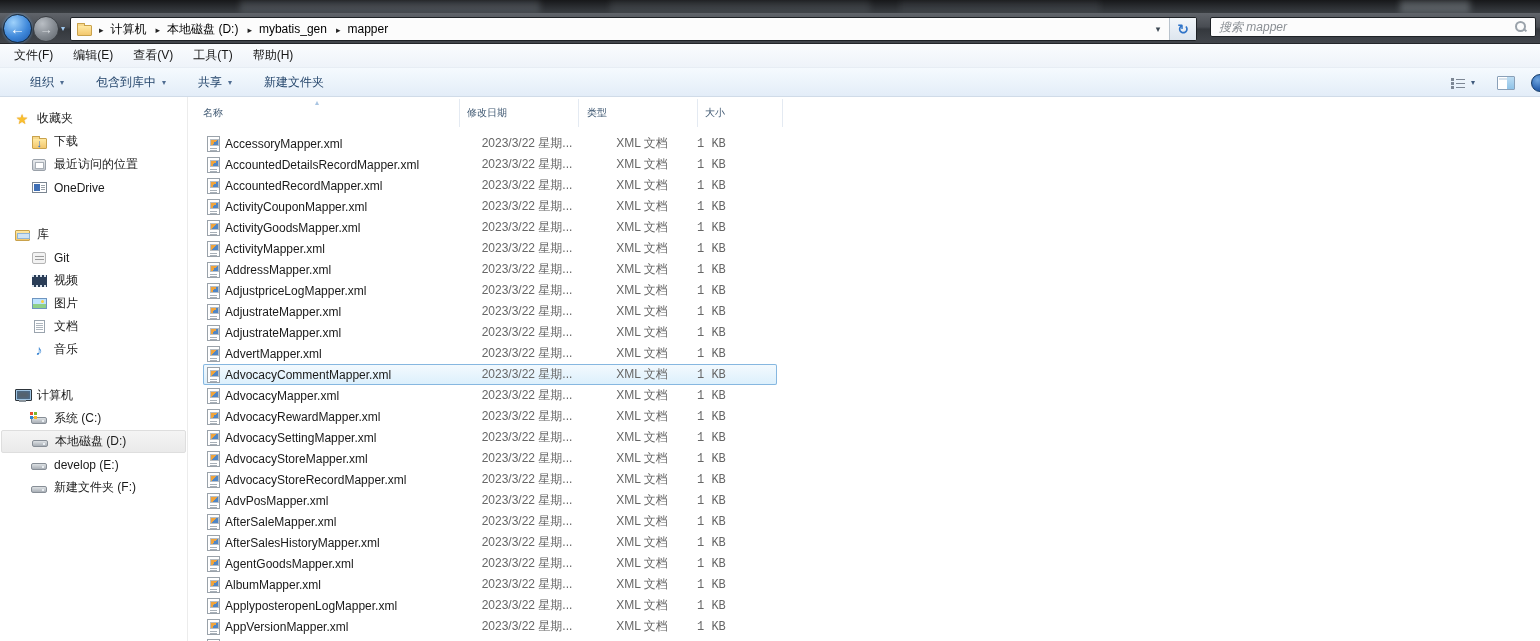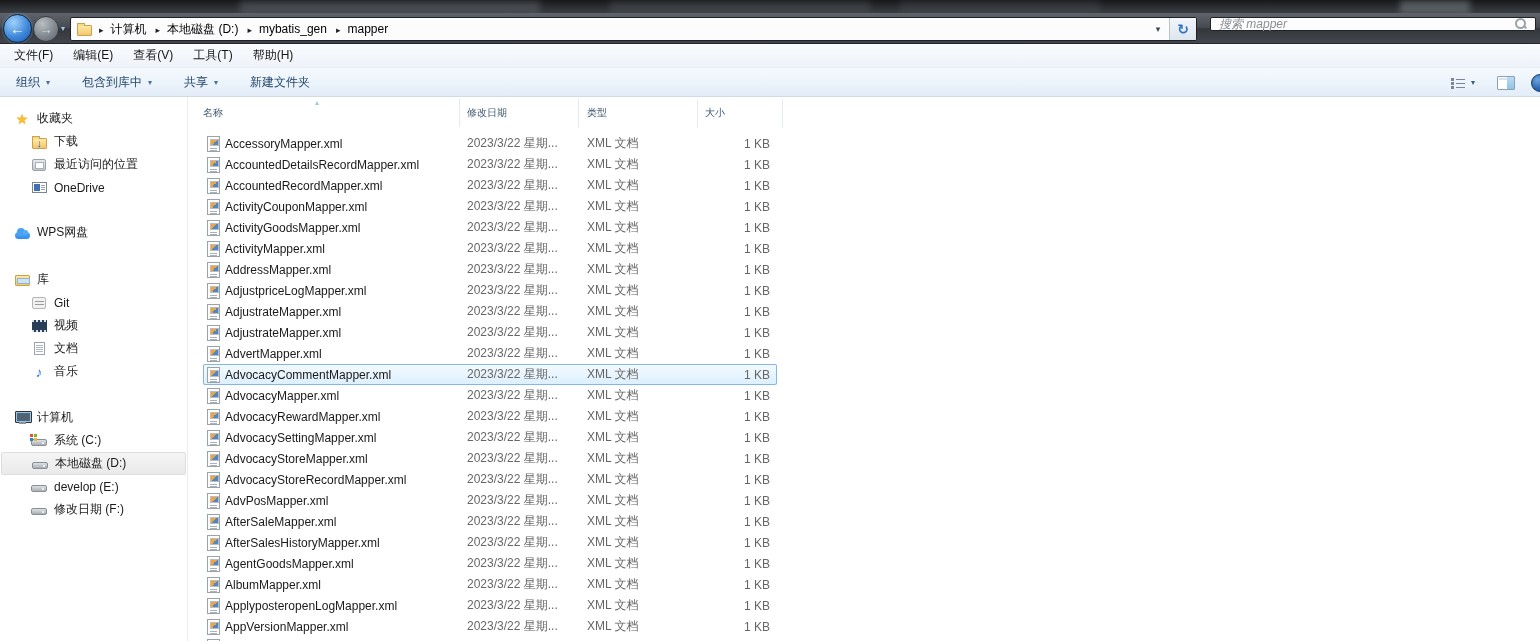--- a/index.html
+++ b/index.html
@@ -37,42 +37,42 @@
     display:flex; align-items:center; padding-left:6px; }
   .crumbs { display:flex; align-items:center; flex:1; height:100%; overflow:hidden; }
   .crumb { font-size:12px; color:#000; white-space:nowrap; padding:3px 2px; cursor:default; }
   .crumb::before { content:"\25B8"; font-size:9px; color:#222; margin:0 7px 0 5px; }
   .addr-dropdown { width:22px; height:100%; display:flex; align-items:center; justify-content:center;
     color:#3f4a55; font-size:9px; }
   .addr-refresh { width:27px; height:100%; display:flex; align-items:center; justify-content:center;
     background:linear-gradient(180deg,#f2f6fa,#dde5ee); border-left:1px solid #b9c3cd; border-radius:0 1px 1px 0; }
   .refresh-glyph { color:#2e73c8; font-size:14px; font-weight:bold; line-height:1; }
 
-  .searchbox { position:absolute; left:1210px; top:4px; width:326px; height:14px;
+  .searchbox { position:absolute; left:1210px; top:4px; width:326px; height:20px;
     background:#fcfcfc; border:1px solid #1e2226; border-radius:2px;
     display:flex; align-items:center; padding:0 8px; }
   .search-placeholder { flex:1; font-size:12px; font-style:italic; color:#8a8f94; }
   .magnifier { position:relative; width:12px; height:12px; }
   .magnifier::before { content:""; position:absolute; left:0; top:0; width:7px; height:7px;
     border:2px solid #9aa2aa; border-radius:50%; }
   .magnifier::after { content:""; position:absolute; left:8px; top:8px; width:4px; height:2px;
     background:#9aa2aa; transform:rotate(45deg); }
 
   
   .menubar { position:absolute; left:0; top:44px; width:1540px; height:24px;
     background:linear-gradient(180deg,#fafcfe,#eef3f9); border-bottom:1px solid #e7edf4;
     display:flex; align-items:center; padding-left:4px; }
   .menu-item { font-size:12px; color:#161616; padding:3px 10px; cursor:default; }
 
   
   .toolbar { position:absolute; left:0; top:68px; width:1540px; height:29px;
     background:linear-gradient(180deg,#f5fafe,#e3edf8); border-bottom:1px solid #d0dbe8;
     display:flex; align-items:center; }
   .tb-btn { font-size:12px; color:#24456b; padding:4px 8px; margin-right:16px; white-space:nowrap; cursor:default; }
-  .tb-btn:first-child { margin-left:8px; }
+  .tb-btn:first-child { margin-left:22px; }
   .tb-btn.dd::after { content:"\25BE"; font-size:8px; color:#4f6d92; margin-left:6px; position:relative; top:-1px; }
   .tb-right { position:absolute; right:0; top:0; height:29px; display:flex; align-items:center; }
   .views-btn { display:flex; align-items:center; margin-right:22px; }
   .views-glyph { position:relative; width:14px; height:12px; margin-right:6px; }
   .views-glyph::before { content:""; position:absolute; left:0; top:1px; width:3px; height:3px;
     background:#7d8794; box-shadow:0 4px 0 #7d8794, 0 8px 0 #7d8794; }
   .views-glyph::after { content:""; position:absolute; left:5px; top:2px; width:9px; height:1px;
     background:#7d8794; box-shadow:0 4px 0 #7d8794, 0 8px 0 #7d8794; }
   .views-arrow { font-size:8px; color:#3f5a7c; }
   .preview-btn { position:relative; width:18px; height:14px; margin-right:16px;
@@ -164,22 +164,22 @@
   .col-h { position:absolute; top:9px; font-size:10px; color:#3f5872; cursor:default; }
   .col-h.c0 { left:14px; } .col-h.c1 { left:278px; } .col-h.c2 { left:398px; } .col-h.c3 { left:516px; }
   .sort-arrow { position:absolute; left:126px; top:1px; font-size:8px; color:#a9c5e2; }
   .col-sep { position:absolute; top:2px; width:1px; height:28px; background:#e4eaf2; }
   .col-sep.s1 { left:270px; } .col-sep.s2 { left:389px; } .col-sep.s3 { left:508px; } .col-sep.s4 { left:593px; }
 
   .rows { position:absolute; left:14px; top:36px; width:574px; }
   .row { display:grid; grid-template-columns:22px 242px 120px 110px 80px;
     align-items:center; height:21px; font-size:12px; cursor:default; }
   .row .fname { color:#1a1a1a; white-space:nowrap; overflow:hidden; }
-  .row .fdate, .row .ftype { color:#666; white-space:nowrap; }
-  .row .fsize { color:#666; text-align:right; padding-right:7px; white-space:nowrap; }
+  .row .fdate, .row .ftype { color:#666; white-space:nowrap;text-align:center; }
+  .row .fsize { color:#666; padding-right:7px; white-space:nowrap;font-family:Liberation Mono, monospace; }
   .row.selected { background:linear-gradient(180deg,#f4fafe,#dbeffc);
     box-shadow:inset 0 0 0 1px #86b7e0; border-radius:2px; }
   .ficon { position:relative; width:13px; height:16px; margin-left:4px; background:#fff;
     border:1px solid #9aa2aa; }
   .ficon::before { content:""; position:absolute; left:2px; top:2px; width:7px; height:5px;
     background:linear-gradient(135deg,#f0a43c 50%,#4f86c6 50%); border:1px solid #b8bec4; }
   .ficon::after { content:""; position:absolute; left:2px; bottom:2px; width:7px; height:1px;
     background:#a8b0b8; box-shadow:0 2px 0 #a8b0b8; }
   .row-stub { height:21px; display:flex; align-items:flex-start; }
   .row-stub .ficon { margin-top:2px; }
@@ -269,44 +269,44 @@
         </span>
       <span class="s-label">最近访问的位置</span>
     </div>
     <div class="s-item child">
       <span class="s-icon">
           <span class="icon-onedrive"></span>
         </span>
       <span class="s-label">OneDrive</span>
     </div>
 
-    <div class="s-item top gap22">
-      <span class="s-icon">
-          <span class="icon-cloud"></span>
-        </span>
-      <span class="s-label">WPS网盘</span>
-    </div>
 
     <div class="s-item top gap24">
       <span class="s-icon">
           <span class="icon-library"></span>
         </span>
       <span class="s-label">库</span>
     </div>
     <div class="s-item child">
       <span class="s-icon">
           <span class="icon-git"></span>
         </span>
       <span class="s-label">Git</span>
     </div>
     <div class="s-item child">
       <span class="s-icon">
           <span class="icon-film"></span>
         </span>
       <span class="s-label">视频</span>
+    </div>
+    <div class="s-item child">
+      <span class="s-icon">
+          <span class="icon-pic"></span>
+        </span>
+      <span class="s-label">图片</span>
     </div>
     <div class="s-item child">
       <span class="s-icon">
           <span class="icon-doc"></span>
         </span>
       <span class="s-label">文档</span>
     </div>
     <div class="s-item child">
       <span class="s-icon">
           <span class="icon-music">♪</span>
@@ -342,21 +342,21 @@
     <div class="s-item child">
       <span class="s-icon">
           <span class="icon-drive"></span>
         </span>
       <span class="s-label">develop (E:)</span>
     </div>
     <div class="s-item child">
       <span class="s-icon">
           <span class="icon-drive"></span>
         </span>
-      <span class="s-label">修改日期 (F:)</span>
+      <span class="s-label">新建文件夹 (F:)</span>
     </div>
 
   </div>
 
   <div class="listpane">
     <div class="lp-header">
       <span class="sort-arrow">▴</span>
       <span class="col-h c0">名称</span>
       <span class="col-h c1">修改日期</span>
       <span class="col-h c2">类型</span>

